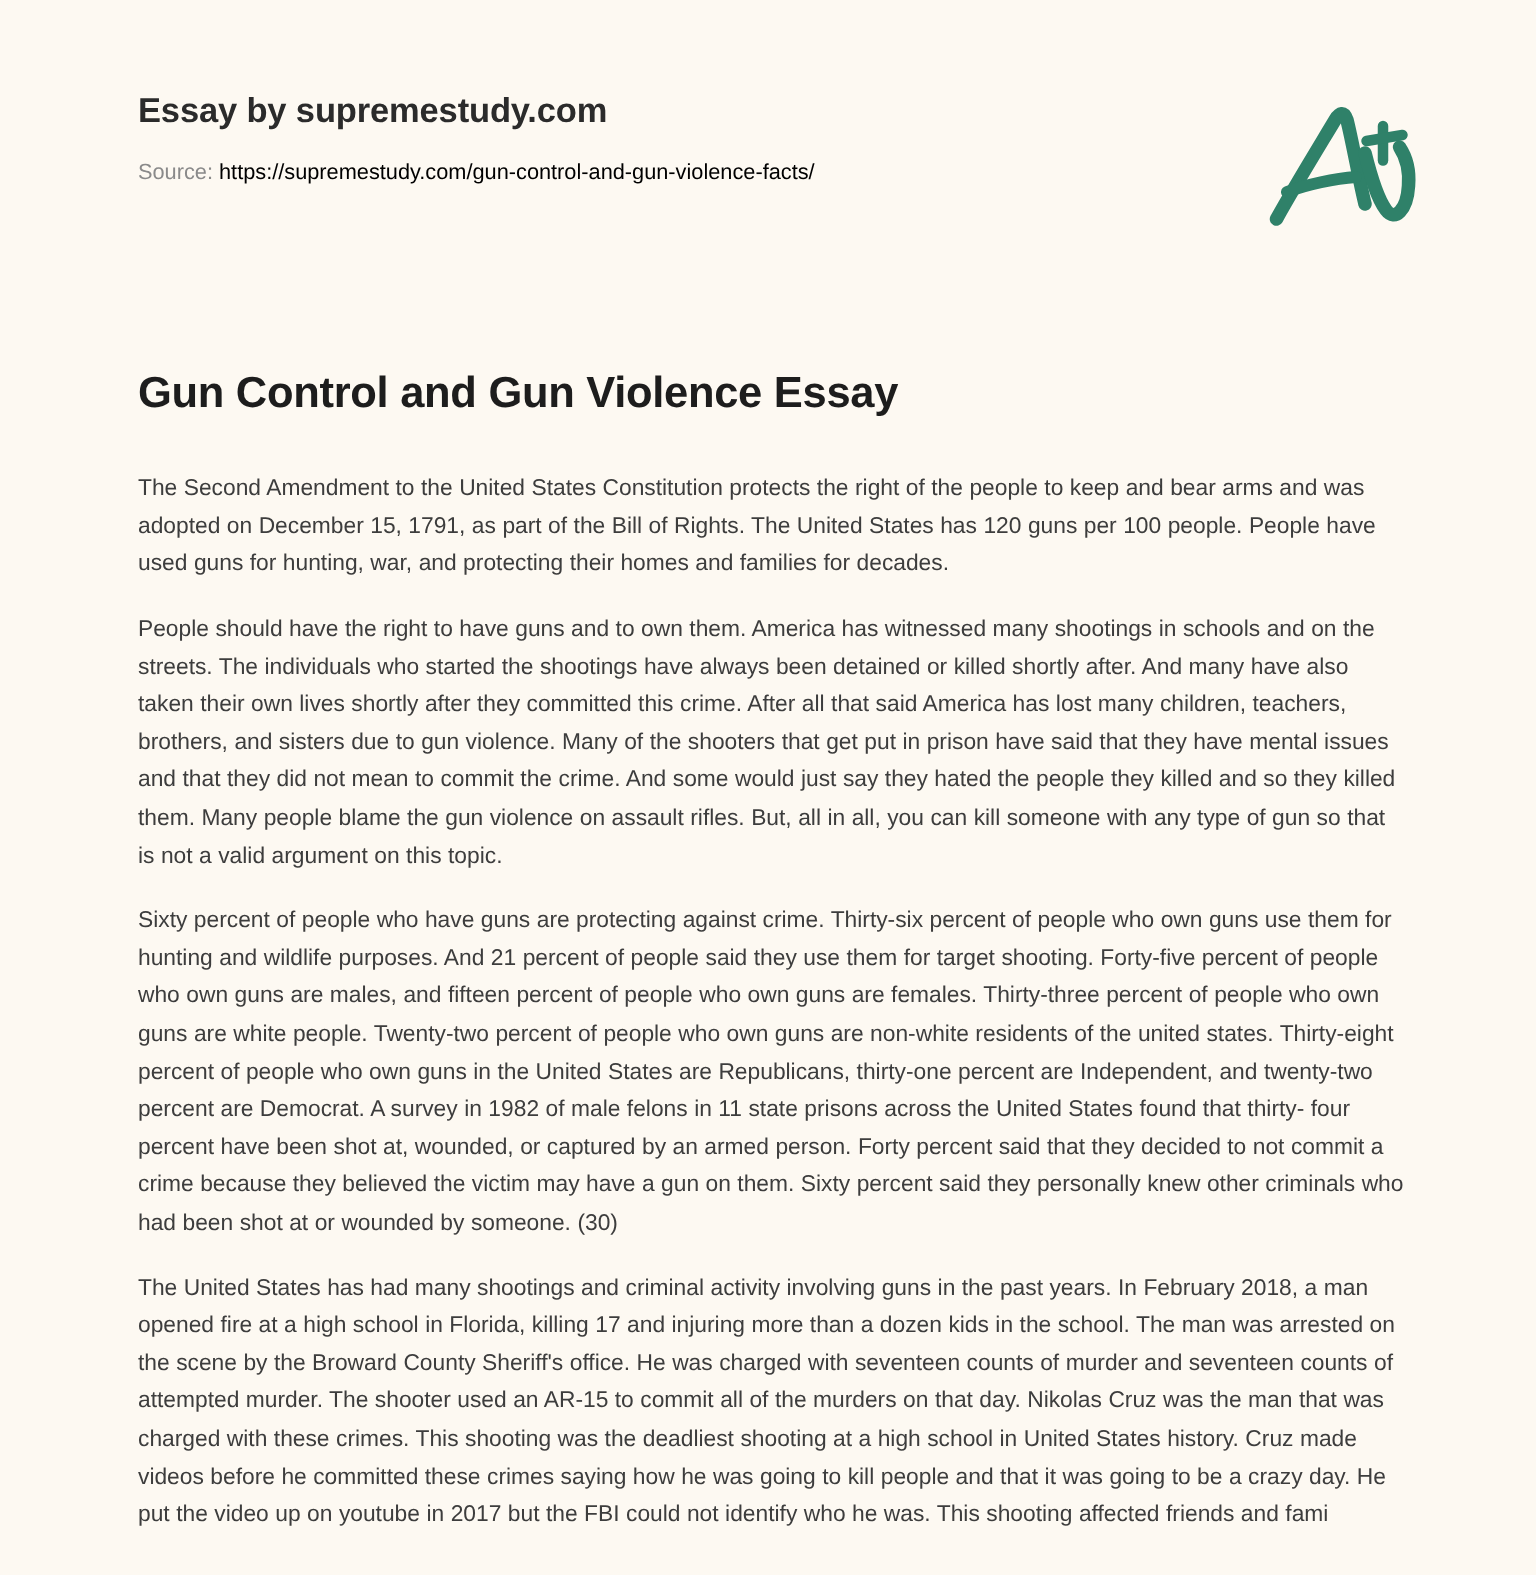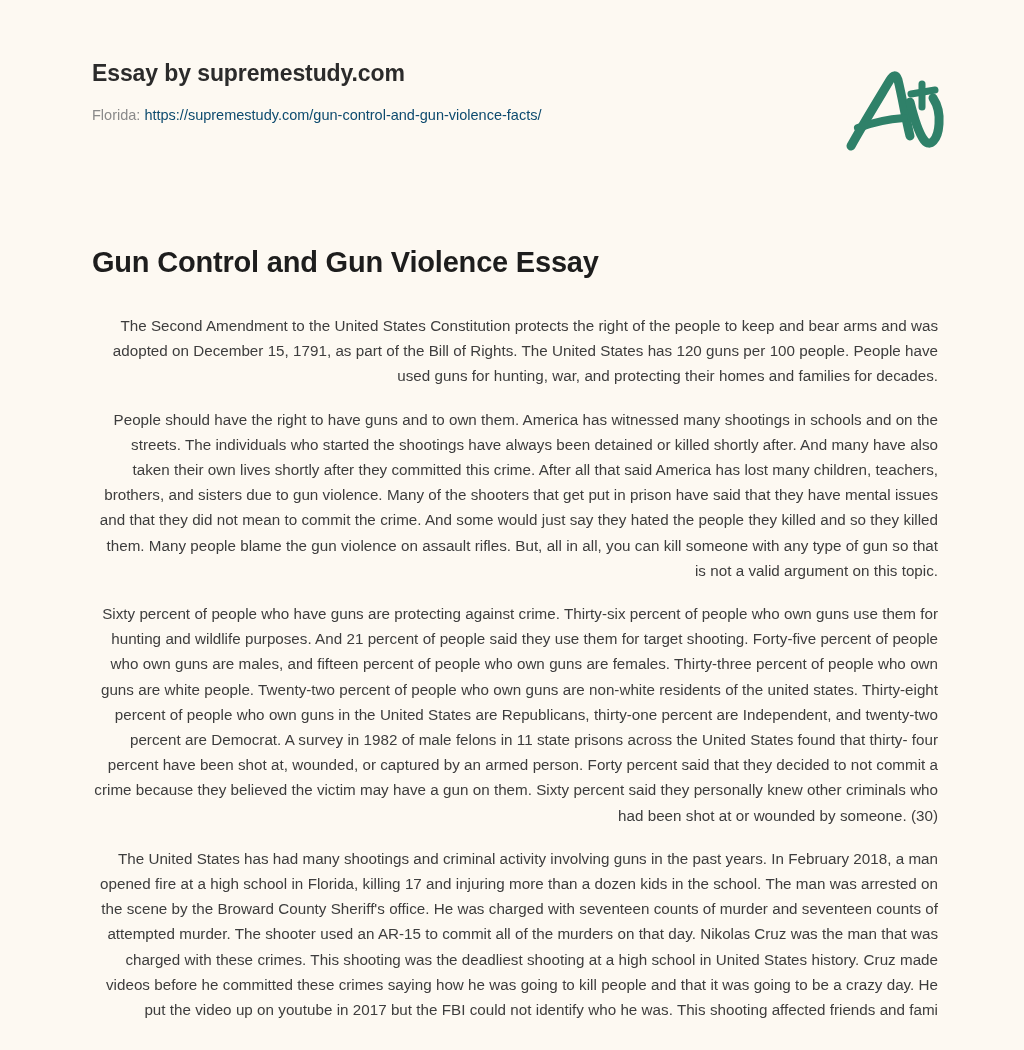--- a/index.html
+++ b/index.html
@@ -41,21 +41,21 @@
     margin: 17px 0 0 0;
     font-size: 14.5px;
     line-height: 20px;
     color: #8a8a8a;
     white-space: nowrap;
   }
   .source-label {
     color: #8a8a8a;
   }
   .source-url {
-    color: #0c4a6e;
+    color: #000000;
     text-decoration: none;
   }
 
   
   .brand-logo {
     position: absolute;
     right: 76px;
     top: 62px;
     width: 110px;
     height: 105px;
@@ -84,36 +84,36 @@
     position: absolute;
     left: 92px;
     top: 313px;
     width: 846px;
   }
   .body-copy p {
     margin: 0 0 18px 0;
     font-size: 15.2px;
     line-height: 25.2px;
     color: #3d3d3d;
-    text-align: right;
+    text-align: left;
     word-spacing: 0.1px;
   }
   .body-copy p:last-child {
     margin-bottom: 12px;
   }
 </style>
 </head>
 <body>
 
 <div class="page">
 
   <div class="header">
     <h1 class="byline">Essay by supremestudy.com</h1>
     <p class="source-line">
-      <span class="source-label">Florida:</span>
+      <span class="source-label">Source:</span>
       <a class="source-url" href="#">https://supremestudy.com/gun-control-and-gun-violence-facts/</a>
     </p>
   </div>
 
   <div class="brand-logo">
     <svg viewBox="0 0 110 105" xmlns="http://www.w3.org/2000/svg" aria-hidden="true">
       <g fill="none" stroke="#2f8169" stroke-linecap="round" stroke-linejoin="round">
         <path d="M13 84 C24 64, 40 38, 52 18 C55 13, 58 12, 60 18 C64 34, 68 58, 72 74" stroke-width="9"></path>
         <path d="M20 66 C33 61, 52 57, 66 56" stroke-width="8"></path>
         <path d="M72 40 C76 56, 80 70, 86 78 C92 86, 100 78, 101 62 C102 50, 99 42, 95 36" stroke-width="9"></path>

